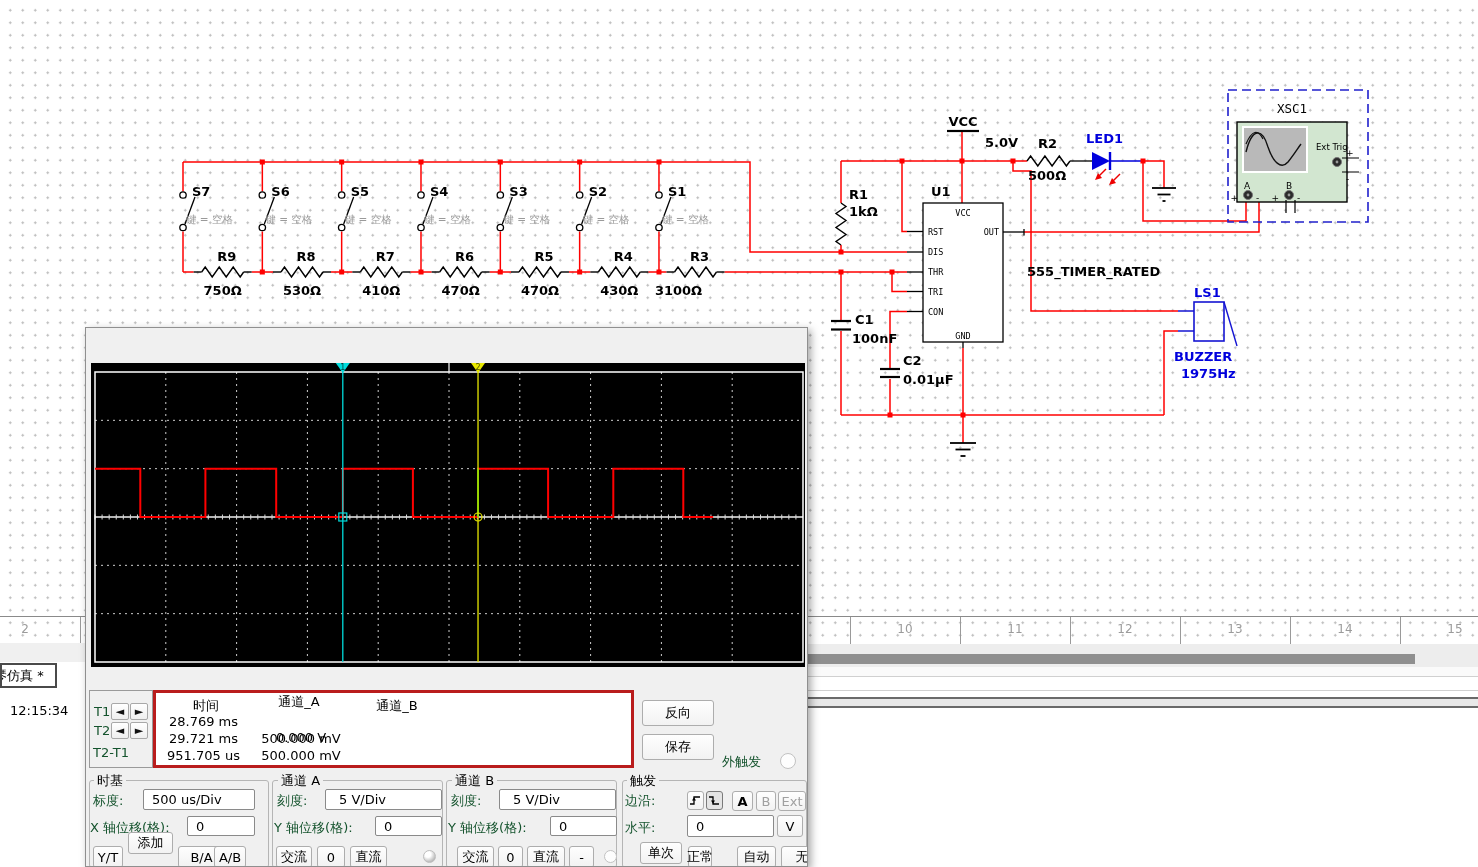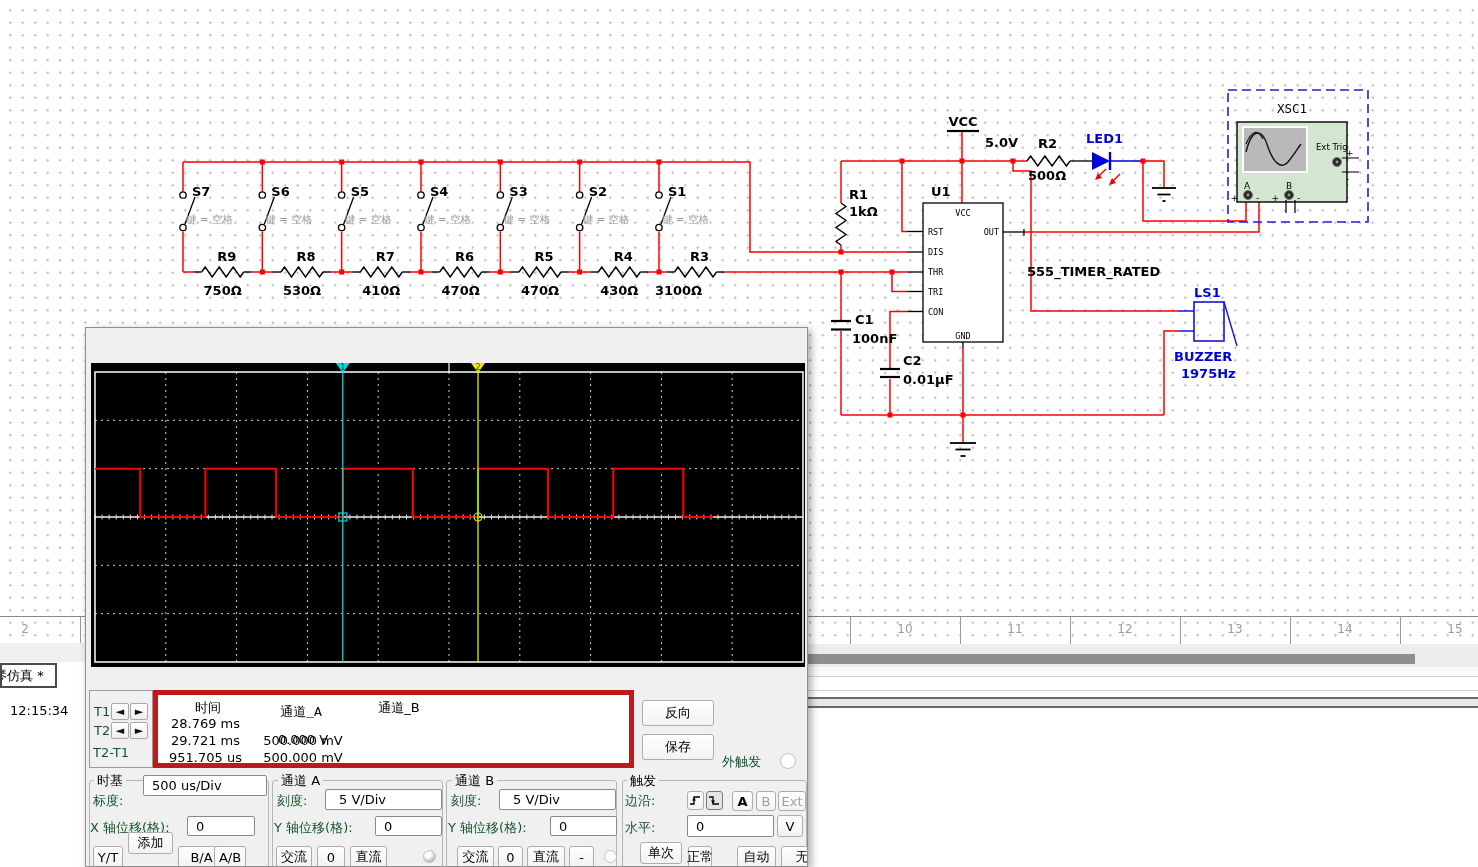--- a/index.html
+++ b/index.html
@@ -36,21 +36,21 @@
   .lbl{font-size:13px;color:#14532d;white-space:nowrap;}
   .btn{position:absolute;background:linear-gradient(#fefefe,#f2f2f2);border:1px solid #adadad;border-radius:3px;
     font-size:13px;color:#000;display:flex;align-items:center;justify-content:center;box-sizing:border-box;white-space:nowrap;}
   .btn.pressed{background:#e4e4e4;border-color:#7a7a7a;}
   .btn.gray{color:#a0a0a0;}
   .inp{position:absolute;background:#fff;border:1px solid #8a8a8a;border-radius:2px;font-size:13px;color:#000;
     display:flex;align-items:center;padding-left:8px;box-sizing:border-box;white-space:nowrap;}
   .groupbox{position:absolute;border:1px solid #b5b5b5;border-radius:3px;box-sizing:border-box;}
   .grouptitle{position:absolute;font-size:13px;color:#000;background:#f0f0f0;padding:0 3px;white-space:nowrap;}
   #measure-left{position:absolute;left:3px;top:362px;width:64px;height:78px;border:1px solid #9a9a9a;background:#f0f0f0;box-sizing:border-box;}
-  #measure-list{position:absolute;left:67px;top:362px;width:481px;height:78px;border:5px solid #b91c1c;background:#fff;box-sizing:border-box;}
+  #measure-list{position:absolute;left:67px;top:362px;width:481px;height:78px;border:3px solid #b91c1c;background:#fff;box-sizing:border-box;}
   .mcell{position:absolute;font-size:13px;color:#000;text-align:center;white-space:nowrap;}
   .arrowbtn{position:absolute;width:18px;height:17px;background:linear-gradient(#fff,#efefef);border:1px solid #a8a8a8;border-radius:2px;
     font-size:11px;line-height:15px;text-align:center;color:#111;box-sizing:border-box;}
   .ind-ball{position:absolute;width:13px;height:13px;border-radius:50%;background:radial-gradient(circle at 35% 30%, #ffffff 28%, #b9b9b9 75%);border:1px solid #bdbdbd;box-sizing:border-box;}
   .ind-ring{position:absolute;width:13px;height:13px;border-radius:50%;background:#fdfdfd;border:1.5px solid #c2c2c2;box-sizing:border-box;}
 </style>
 </head>
 <body>
 
 <div id="stage">
@@ -508,39 +508,39 @@
       <span class="abs lbl" style="left:4px;top:13px;">T1</span>
       <span class="arrowbtn" style="left:21px;top:12px;">◄</span>
       <span class="arrowbtn" style="left:40px;top:12px;">►</span>
       <span class="abs lbl" style="left:4px;top:32px;">T2</span>
       <span class="arrowbtn" style="left:21px;top:31px;">◄</span>
       <span class="arrowbtn" style="left:40px;top:31px;">►</span>
       <span class="abs lbl" style="left:3px;top:54px;">T2-T1</span>
     </div>
     <div id="measure-list">
       <span class="mcell" style="left:10px;top:4px;width:80px;">时间</span>
-      <span class="mcell" style="left:93px;top:8px;width:100px;font-family:Liberation Mono, monospace;">通道_A</span>
+      <span class="mcell" style="left:93px;top:0;width:100px;">通道_A</span>
       <span class="mcell" style="left:191px;top:4px;width:100px;">通道_B</span>
       <span class="mcell" style="left:0px;top:21px;width:95px;">28.769 ms</span>
       <span class="mcell" style="left:95px;top:37px;width:100px;">0.000 V</span>
       <span class="mcell" style="left:0px;top:38px;width:95px;">29.721 ms</span>
       <span class="mcell" style="left:95px;top:38px;width:100px;">500.000 mV</span>
       <span class="mcell" style="left:0px;top:55px;width:95px;">951.705 us</span>
       <span class="mcell" style="left:95px;top:55px;width:100px;">500.000 mV</span>
     </div>
 
     <div class="btn" style="left:556px;top:372px;width:72px;height:26px;">反向</div>
     <div class="btn" style="left:556px;top:406px;width:72px;height:26px;">保存</div>
     <span class="abs lbl" style="left:636px;top:425px;">外触发</span>
     <span class="ind-ring" style="left:694px;top:425px;width:16px;height:16px;"></span>
 
     <div class="groupbox" style="left:3px;top:452px;width:180px;height:88px;"></div>
     <span class="grouptitle" style="left:8px;top:444px;">时基</span>
     <span class="abs lbl" style="left:7px;top:464px;">标度:</span>
-    <div class="inp" style="left:57px;top:447px;width:124px;height:21px;">500 us/Div</div>
+    <div class="inp" style="left:57px;top:461px;width:112px;height:21px;">500 us/Div</div>
     <span class="abs lbl" style="left:4px;top:491px;">X 轴位移(格):</span>
     <div class="inp" style="left:101px;top:488px;width:68px;height:20px;">0</div>
     <div class="btn" style="left:7px;top:518px;width:30px;height:22px;">Y/T</div>
     <div class="btn" style="left:42px;top:504px;width:45px;height:22px;">添加</div>
     <div class="btn" style="left:92px;top:518px;width:47px;height:22px;">B/A</div>
     <div class="btn" style="left:128px;top:518px;width:32px;height:22px;">A/B</div>
 
     <div class="groupbox" style="left:186px;top:452px;width:171px;height:88px;"></div>
     <span class="grouptitle" style="left:192px;top:444px;">通道 A</span>
     <span class="abs lbl" style="left:191px;top:464px;">刻度:</span>

